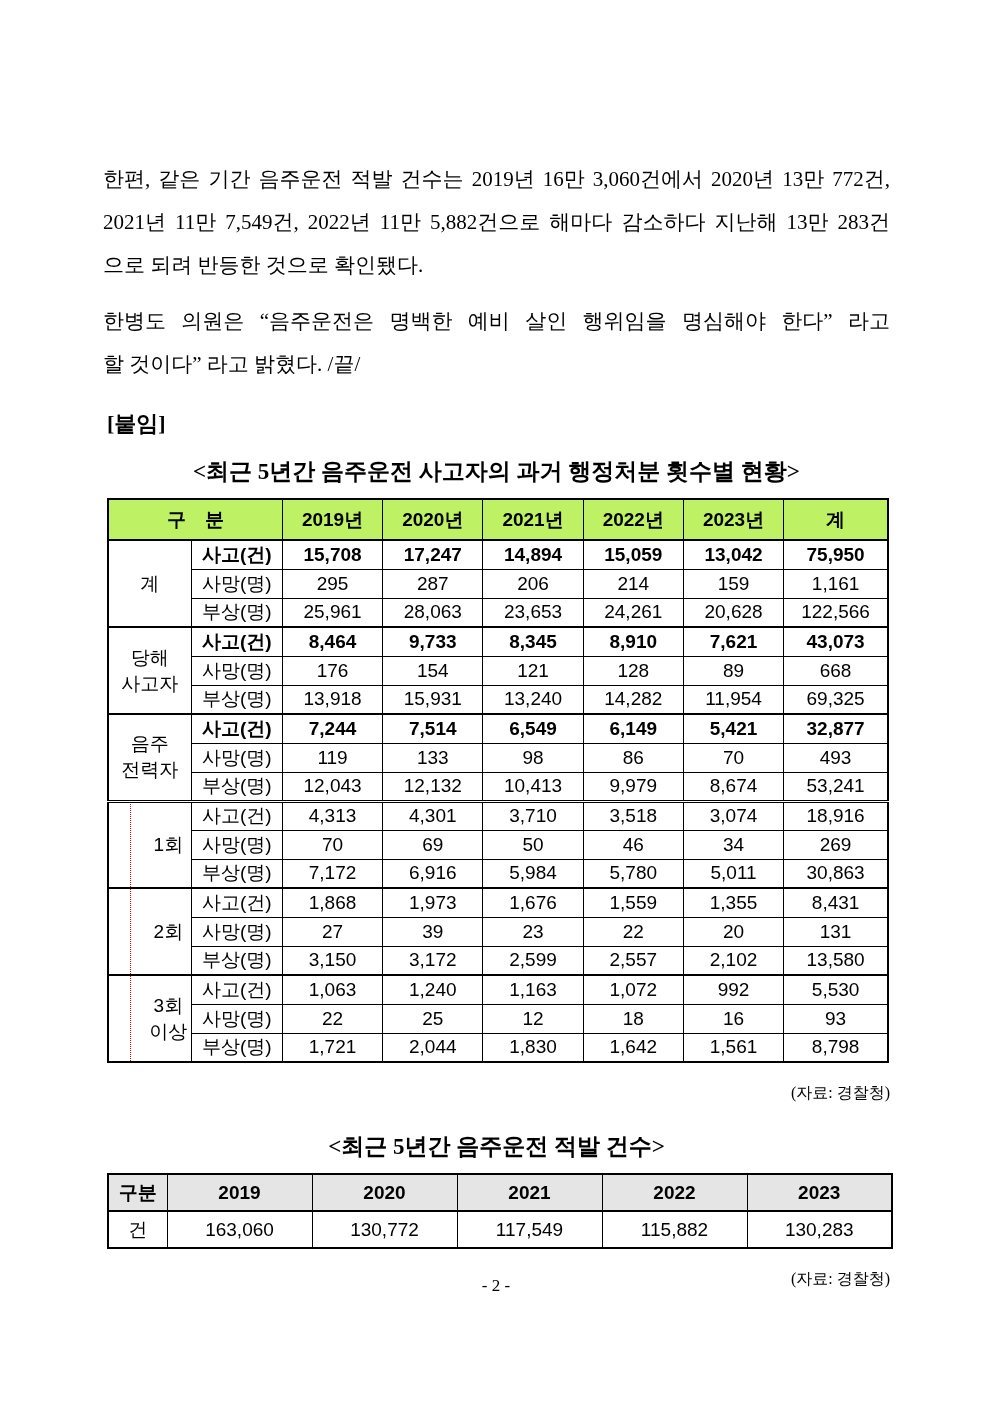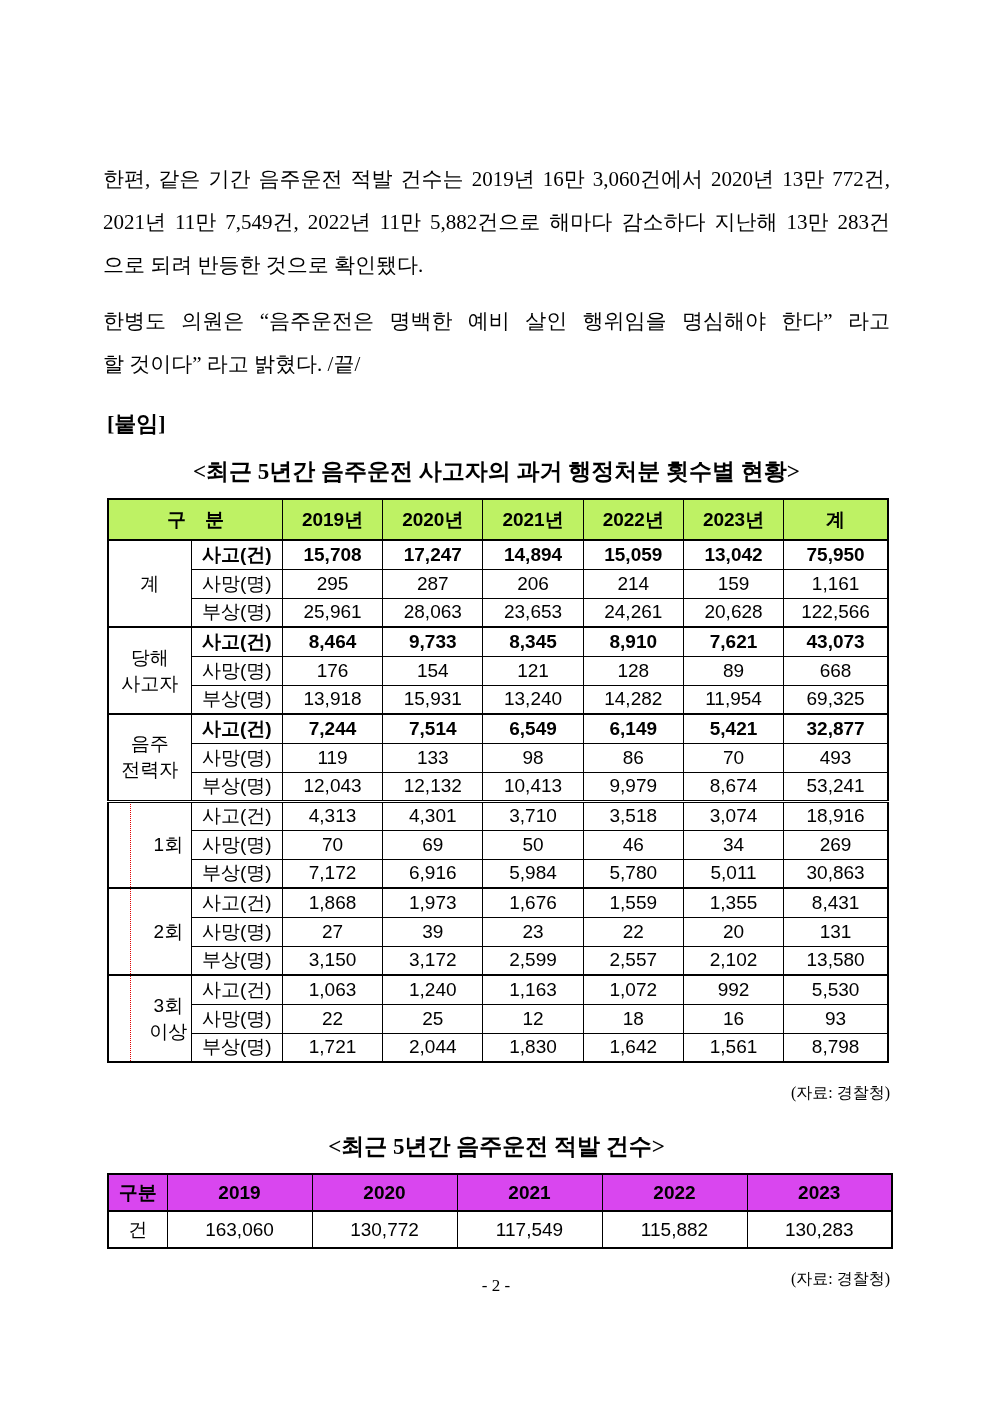--- a/index.html
+++ b/index.html
@@ -51,21 +51,21 @@
   .t1 .grp.sub::after{
     content:"";position:absolute;left:21px;top:-2px;bottom:-2px;
     border-left:1px dotted #e00000;
   }
 
   
   .t2{width:784px;margin-left:4px;border:2px solid #000;}
   .t2 th,.t2 td{border:1px solid #000;text-align:center;vertical-align:middle;
       font-size:19px;padding:0;}
   .t2 tr{height:37px;}
-  .t2 thead th{background:#d946ef;border-bottom:2px solid #000;font-weight:bold;}
+  .t2 thead th{background:#e5e5e5;border-bottom:2px solid #000;font-weight:bold;}
 
   .source{
     margin-top:18px;margin-bottom:0;
     text-align:right;
     font-size:16px;line-height:24px;
     font-family:"Liberation Serif","DejaVu Serif",serif;
   }
   .gap-before-t2{margin-top:26px;}
   .page-num{
     position:absolute;left:0;top:1276px;width:100%;

